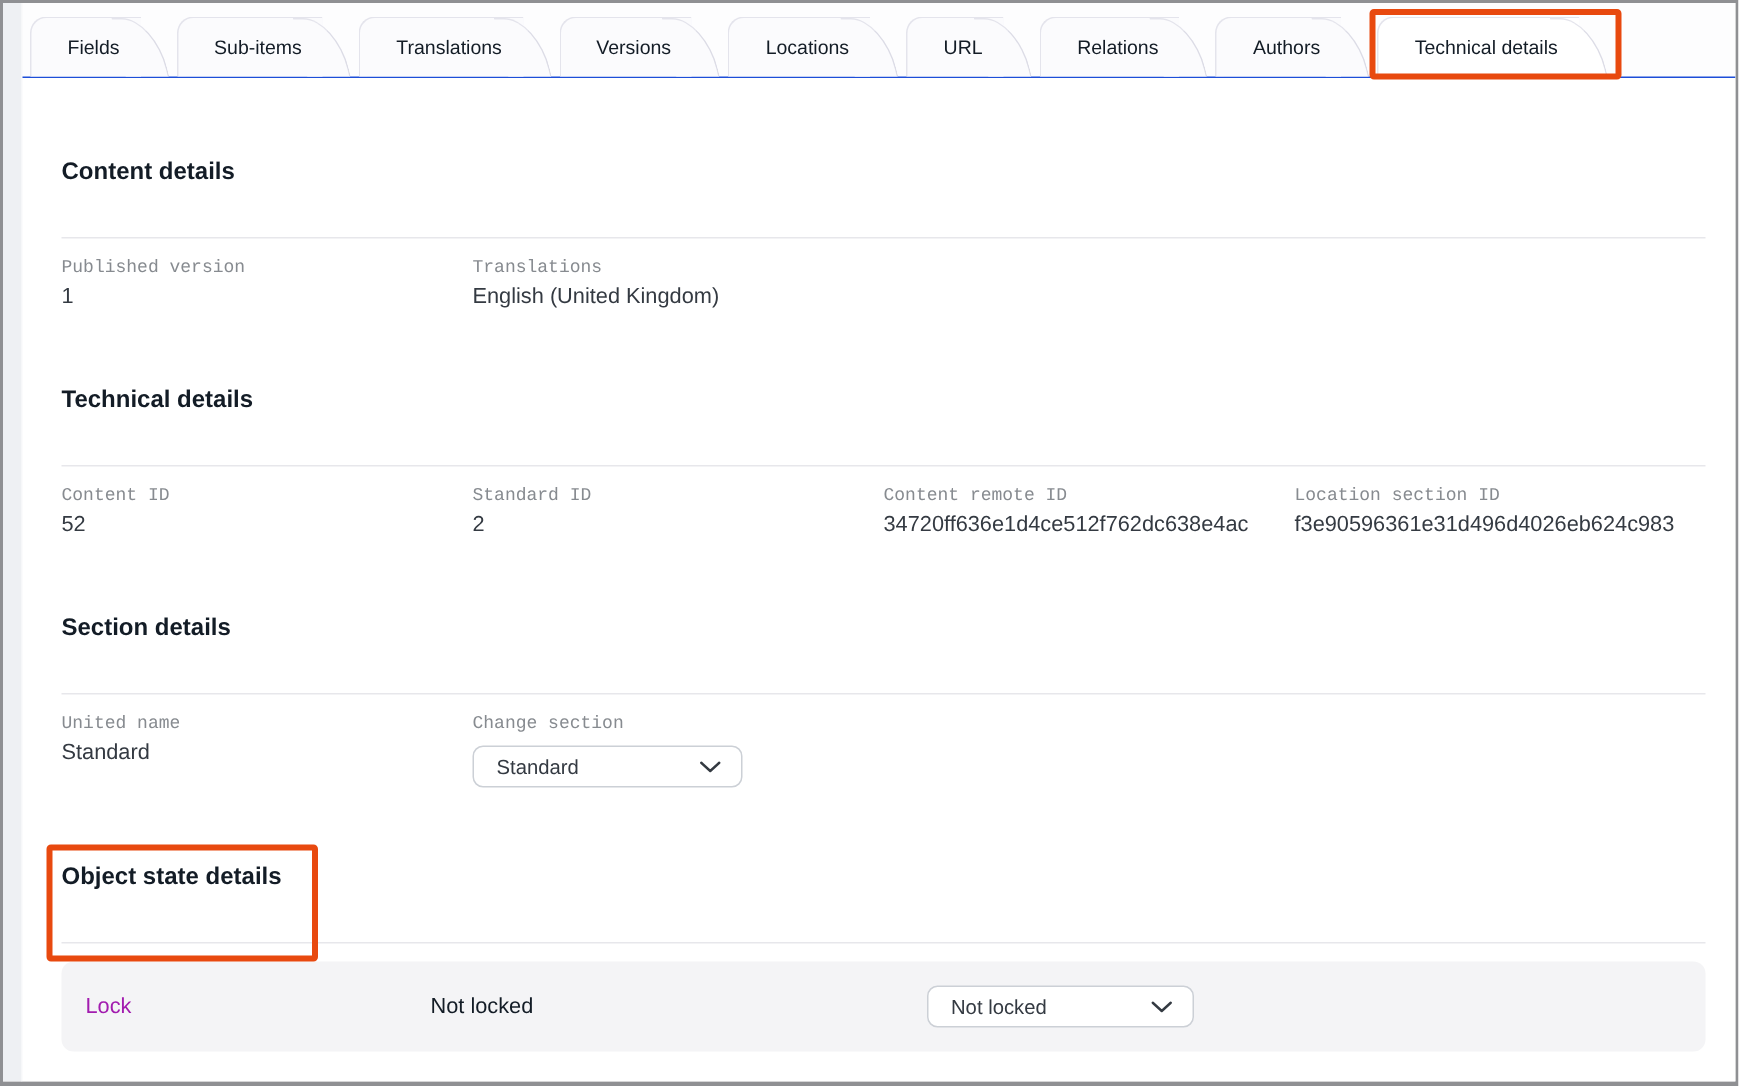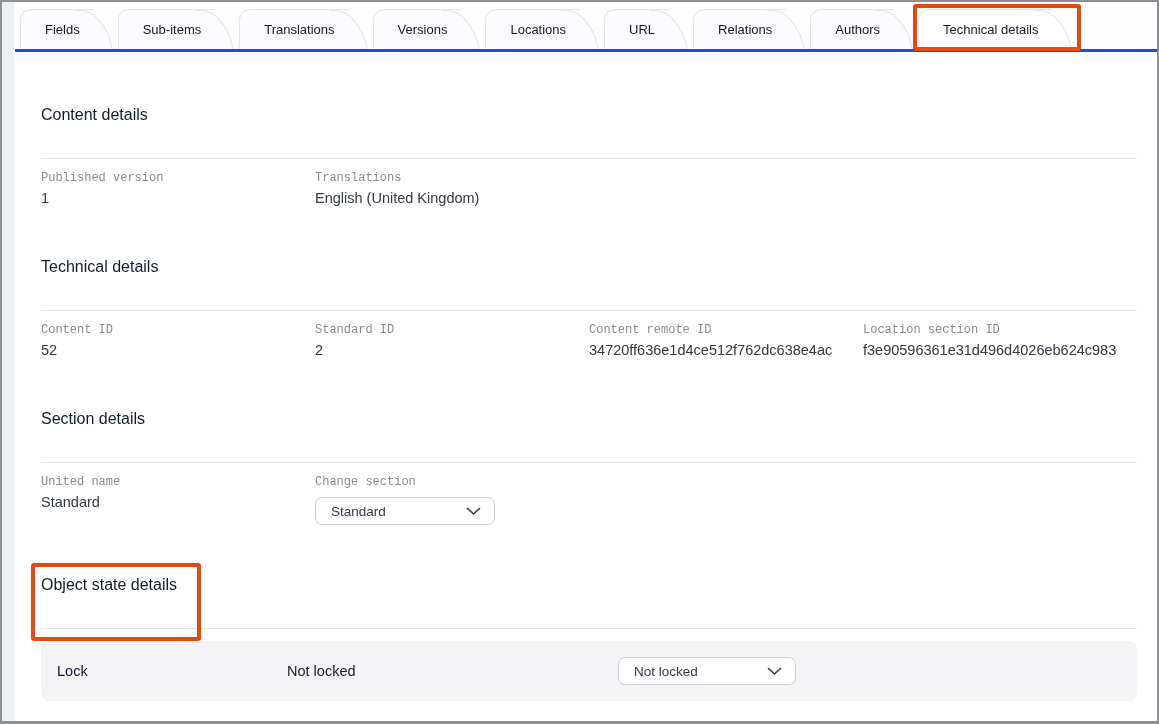--- a/index.html
+++ b/index.html
@@ -27,21 +27,21 @@
   .main { flex: 1; display: flex; flex-direction: column; min-width: 0; }
 
   
   .tab-bar {
     height: 50px;
     flex: 0 0 50px;
     display: flex;
     align-items: flex-end;
     padding-left: 5px;
     background: #fdfdfe;
-    border-bottom: 3px solid #1d4ed8;
+    border-bottom: 1px solid #1d4ed8;
   }
   .tab {
     position: relative;
     height: 40px;
     display: flex;
     align-items: center;
     padding: 0 14px 0 24px;
     margin-right: 24px;
     font-size: 13px;
     color: #131c26;
@@ -84,21 +84,21 @@
   .content {
     flex: 1;
     background: #ffffff;
     padding: 53px 20px 10px 26px;
     overflow: hidden;
   }
   .section { margin-top: 50px; }
   .section:first-child { margin-top: 0; }
   .section-title {
     font-size: 16px;
-    font-weight: 400;
+    font-weight: 700;
     color: #131c26;
     line-height: 20px;
     margin: 0 0 33px 0;
   }
   .section-objectstate .section-title { }
   .divider { border: none; border-top: 1px solid #e7e7eb; margin: 0 0 12px 0; }
 
   .fields-row { display: flex; }
   .field { width: 274px; flex: 0 0 274px; min-width: 0; }
   .field-label {
@@ -146,21 +146,21 @@
   .th-col3 { flex: 1; }
 
   .state-row {
     display: flex;
     align-items: center;
     height: 60px;
     padding-left: 16px;
     background: #f4f4f6;
     border-radius: 8px;
   }
-  .row-col1 { width: 230px; flex: 0 0 230px; font-size: 14.5px; color: #0f172a; }
+  .row-col1 { width: 230px; flex: 0 0 230px; font-size: 14.5px; color: #a21caf; }
   .row-col2 { width: 331px; flex: 0 0 331px; font-size: 14.5px; color: #131c26; }
   .row-col3 { flex: 1; }
   .state-row .select-box { margin-top: 0; width: 178px; }
 </style>
 </head>
 <body>
 
 <div class="frame">
   <div class="left-gutter"></div>
 

